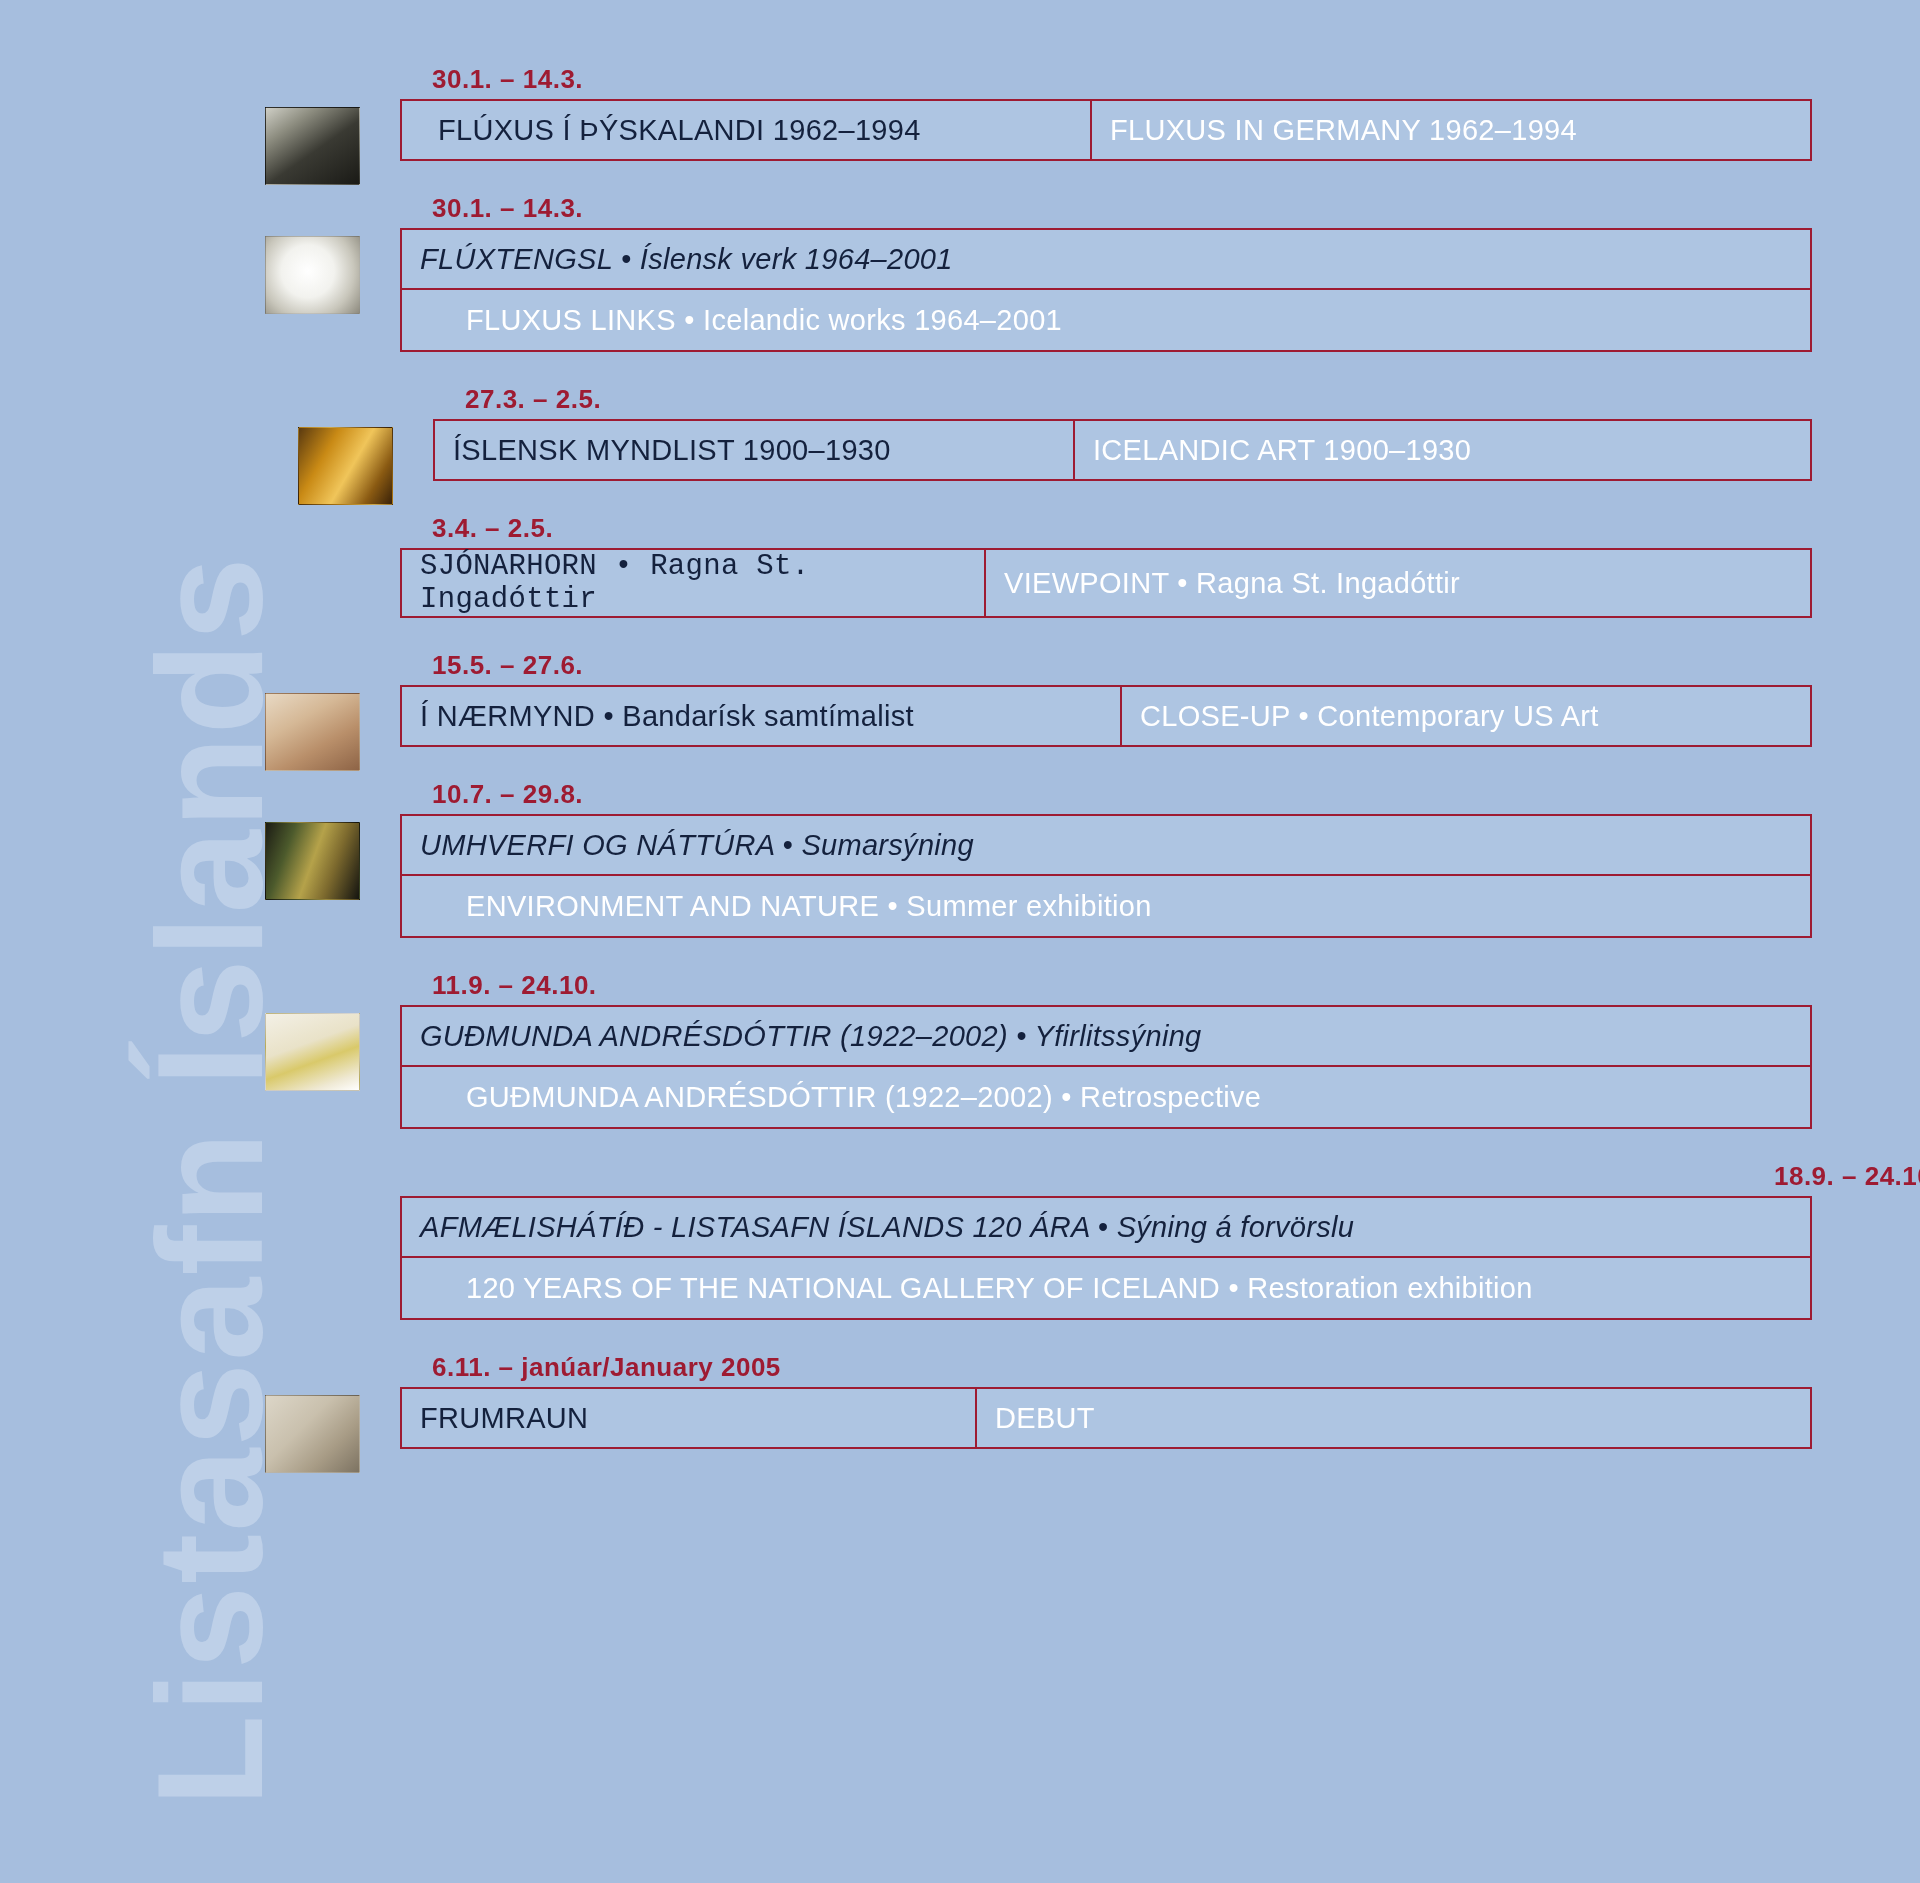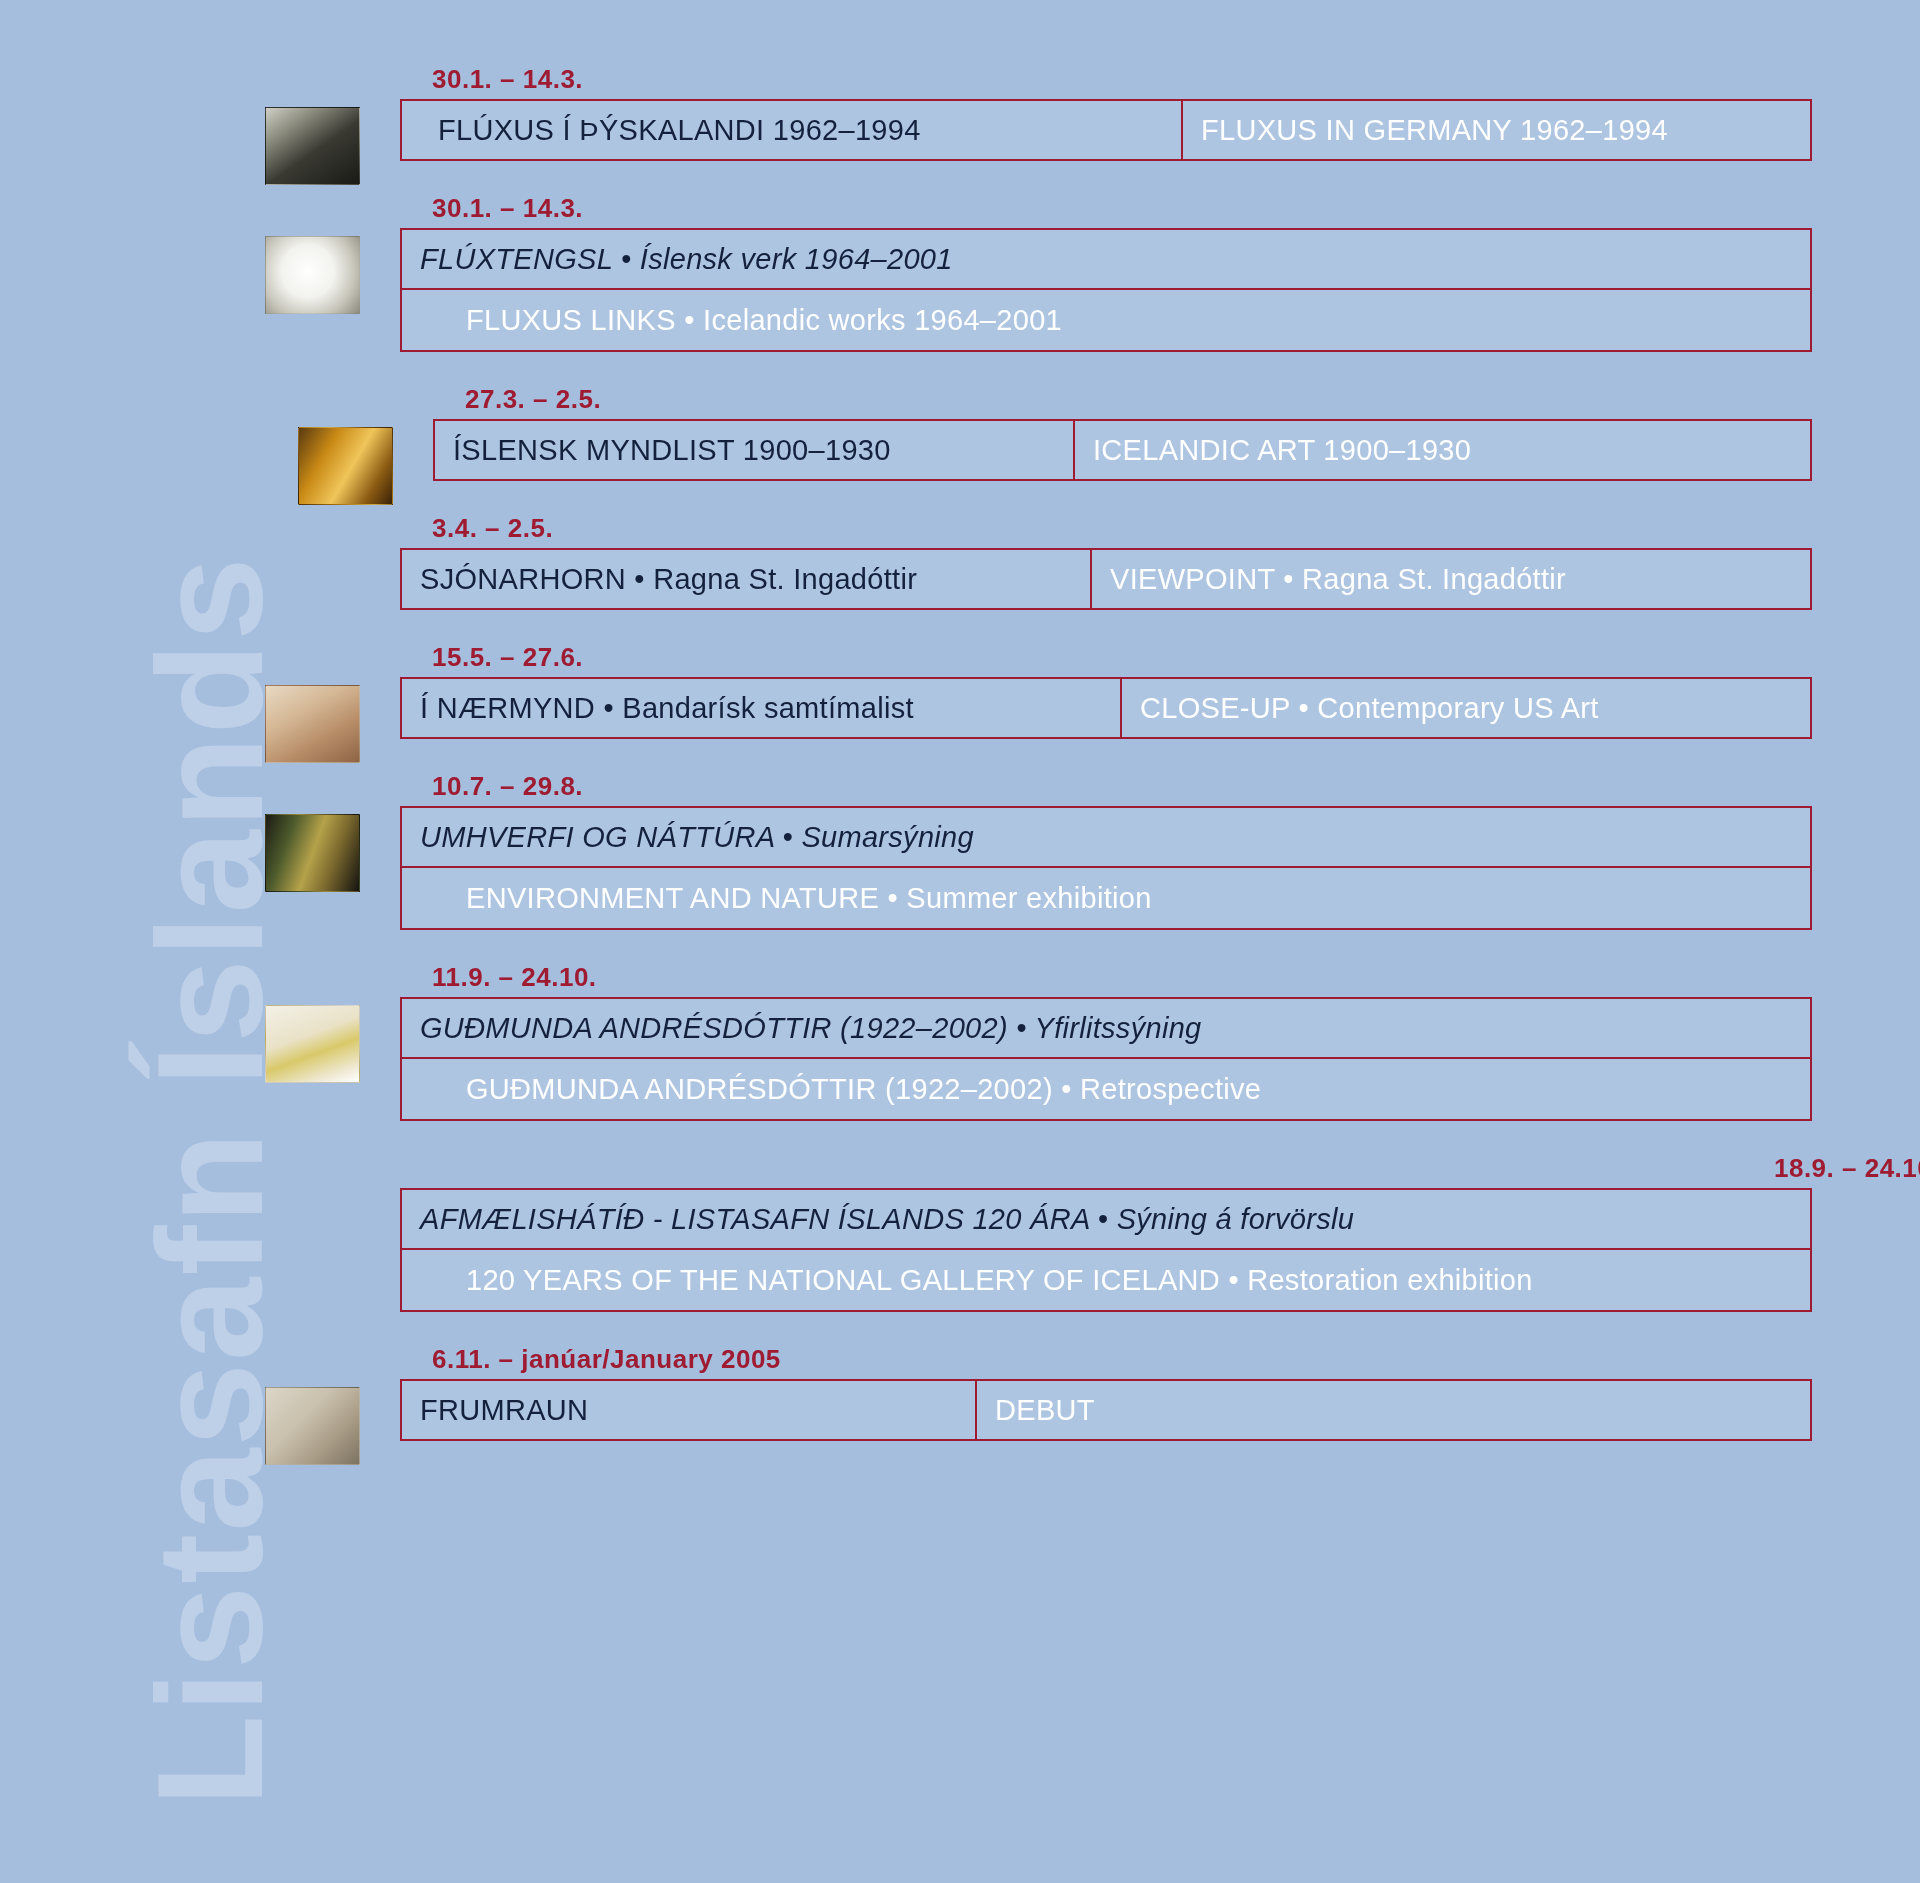--- a/index.html
+++ b/index.html
@@ -150,21 +150,21 @@
 </div>
 
 <div class="schedule">
 
   <div class="entry" style="margin-top:52px;">
     <div class="date">30.1. – 14.3.</div>
     <div class="thumb-wrap">
       <div class="thumb t1" style="top:8px;"></div>
       <div class="row">
         <div class="bar">
-          <div class="cell is" style="width:781px;padding-left:36px;">FLÚXUS Í ÞÝSKALANDI 1962–1994</div>
+          <div class="cell is" style="width:690px;padding-left:36px;">FLÚXUS Í ÞÝSKALANDI 1962–1994</div>
           <div class="cell en">FLUXUS IN GERMANY 1962–1994</div>
         </div>
       </div>
     </div>
   </div>
 
   <div class="entry" style="margin-top:32px;">
     <div class="date">30.1. – 14.3.</div>
     <div class="thumb-wrap">
       <div class="thumb t2" style="top:8px;"></div>
@@ -190,21 +190,21 @@
         </div>
       </div>
     </div>
   </div>
 
   <div class="entry" style="margin-top:32px;">
     <div class="date">3.4. – 2.5.</div>
     <div class="thumb-wrap">
       <div class="row">
         <div class="bar">
-          <div class="cell is" style="width:690px;">SJÓNARHORN •  Ragna St. Ingadóttir</div>
+          <div class="cell is" style="width:584px;font-family:Liberation Mono, monospace;">SJÓNARHORN •  Ragna St. Ingadóttir</div>
           <div class="cell en">VIEWPOINT •  Ragna St. Ingadóttir</div>
         </div>
       </div>
     </div>
   </div>
 
   <div class="entry" style="margin-top:32px;">
     <div class="date">15.5. – 27.6.</div>
     <div class="thumb-wrap">
       <div class="thumb t4" style="top:8px;"></div>

